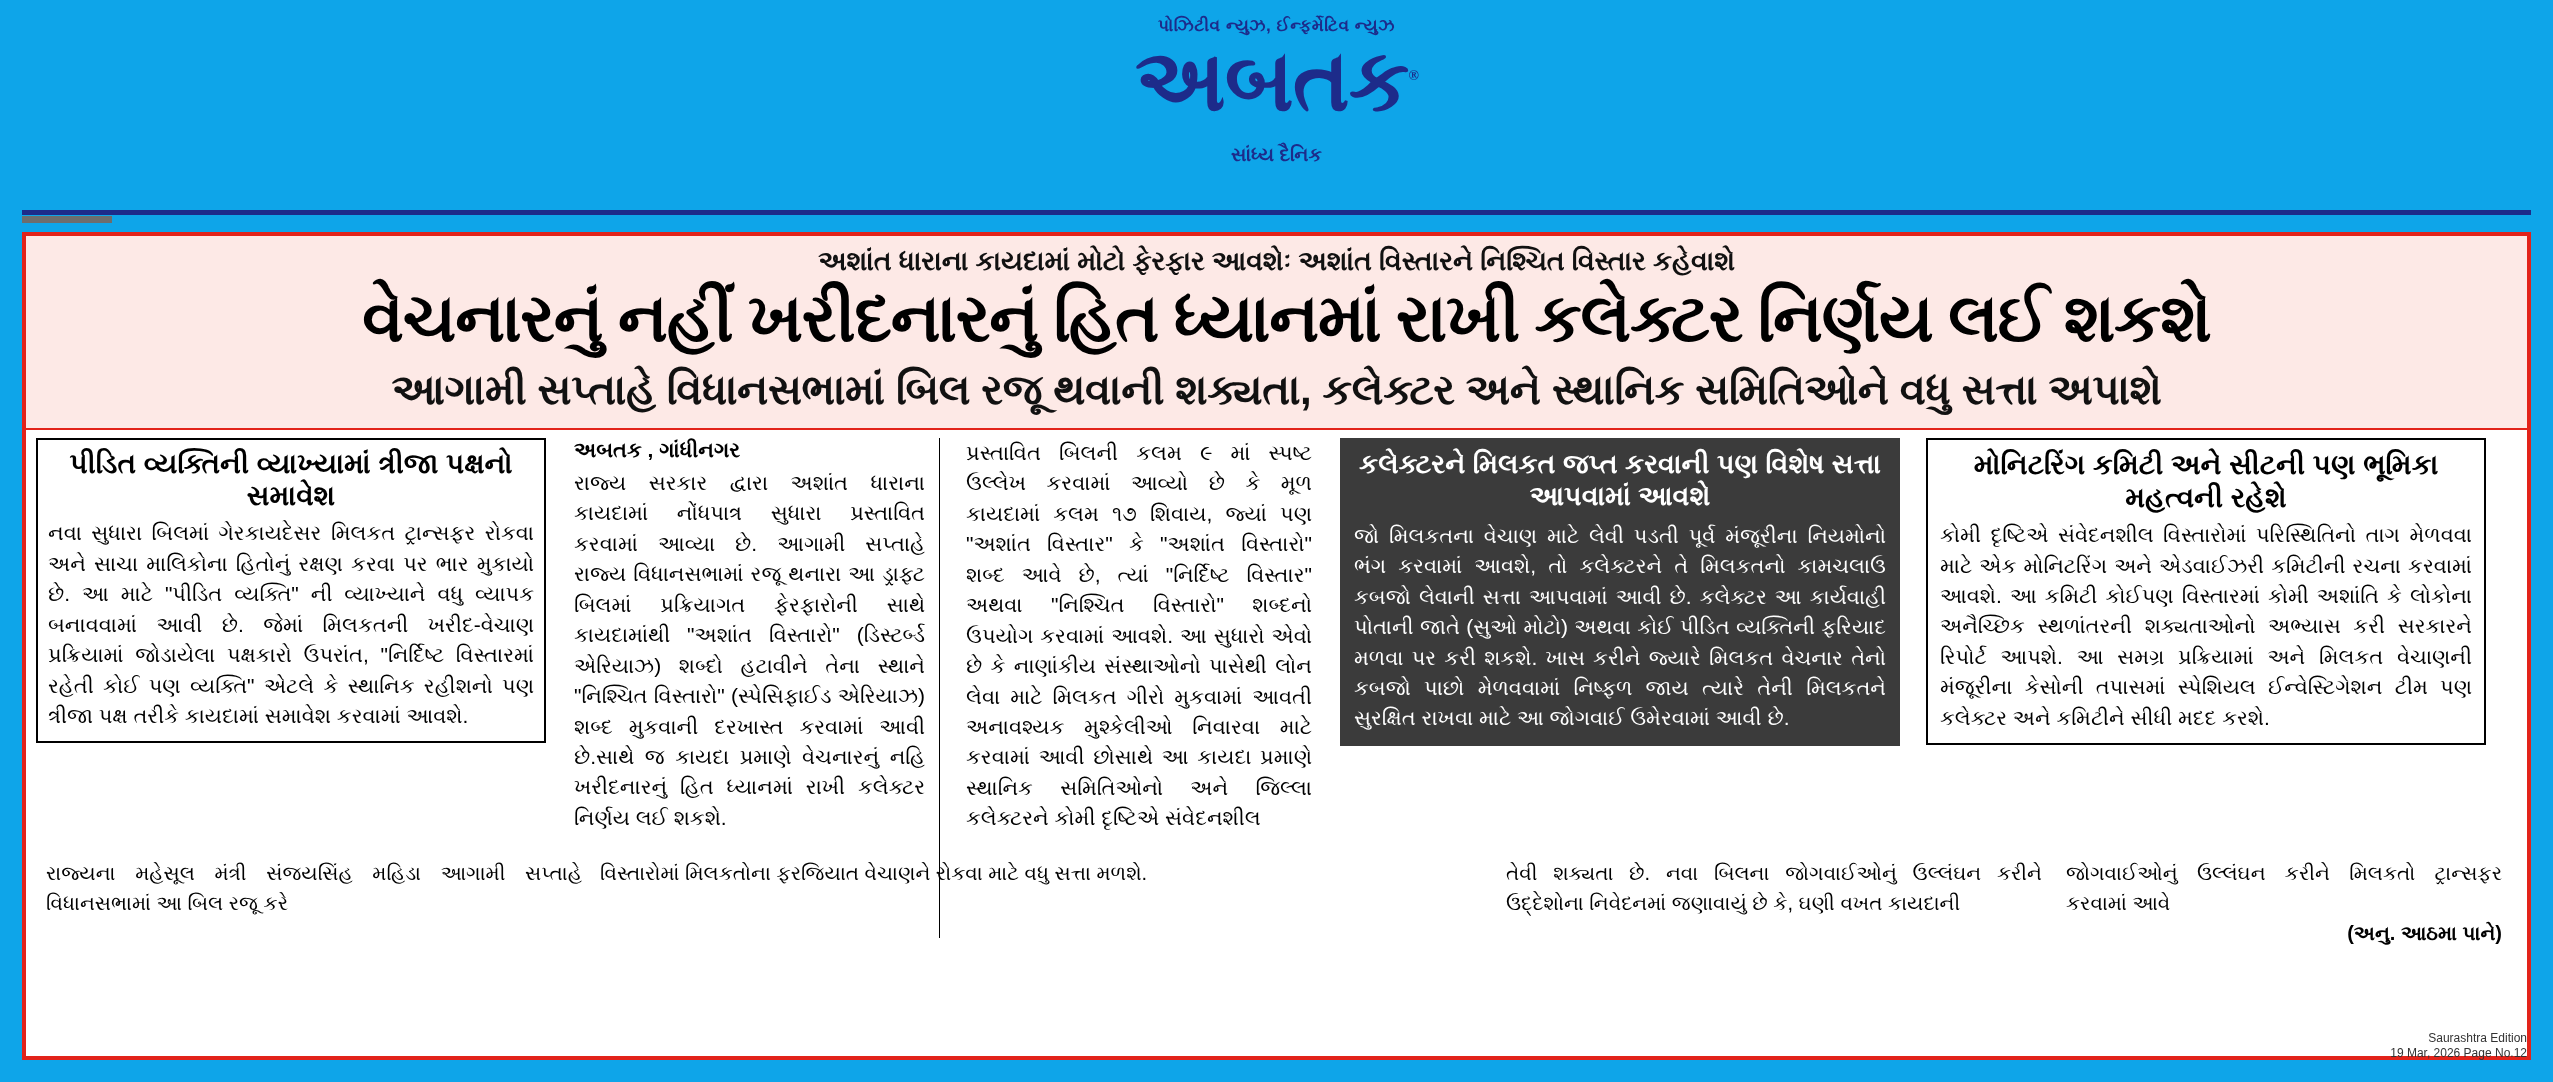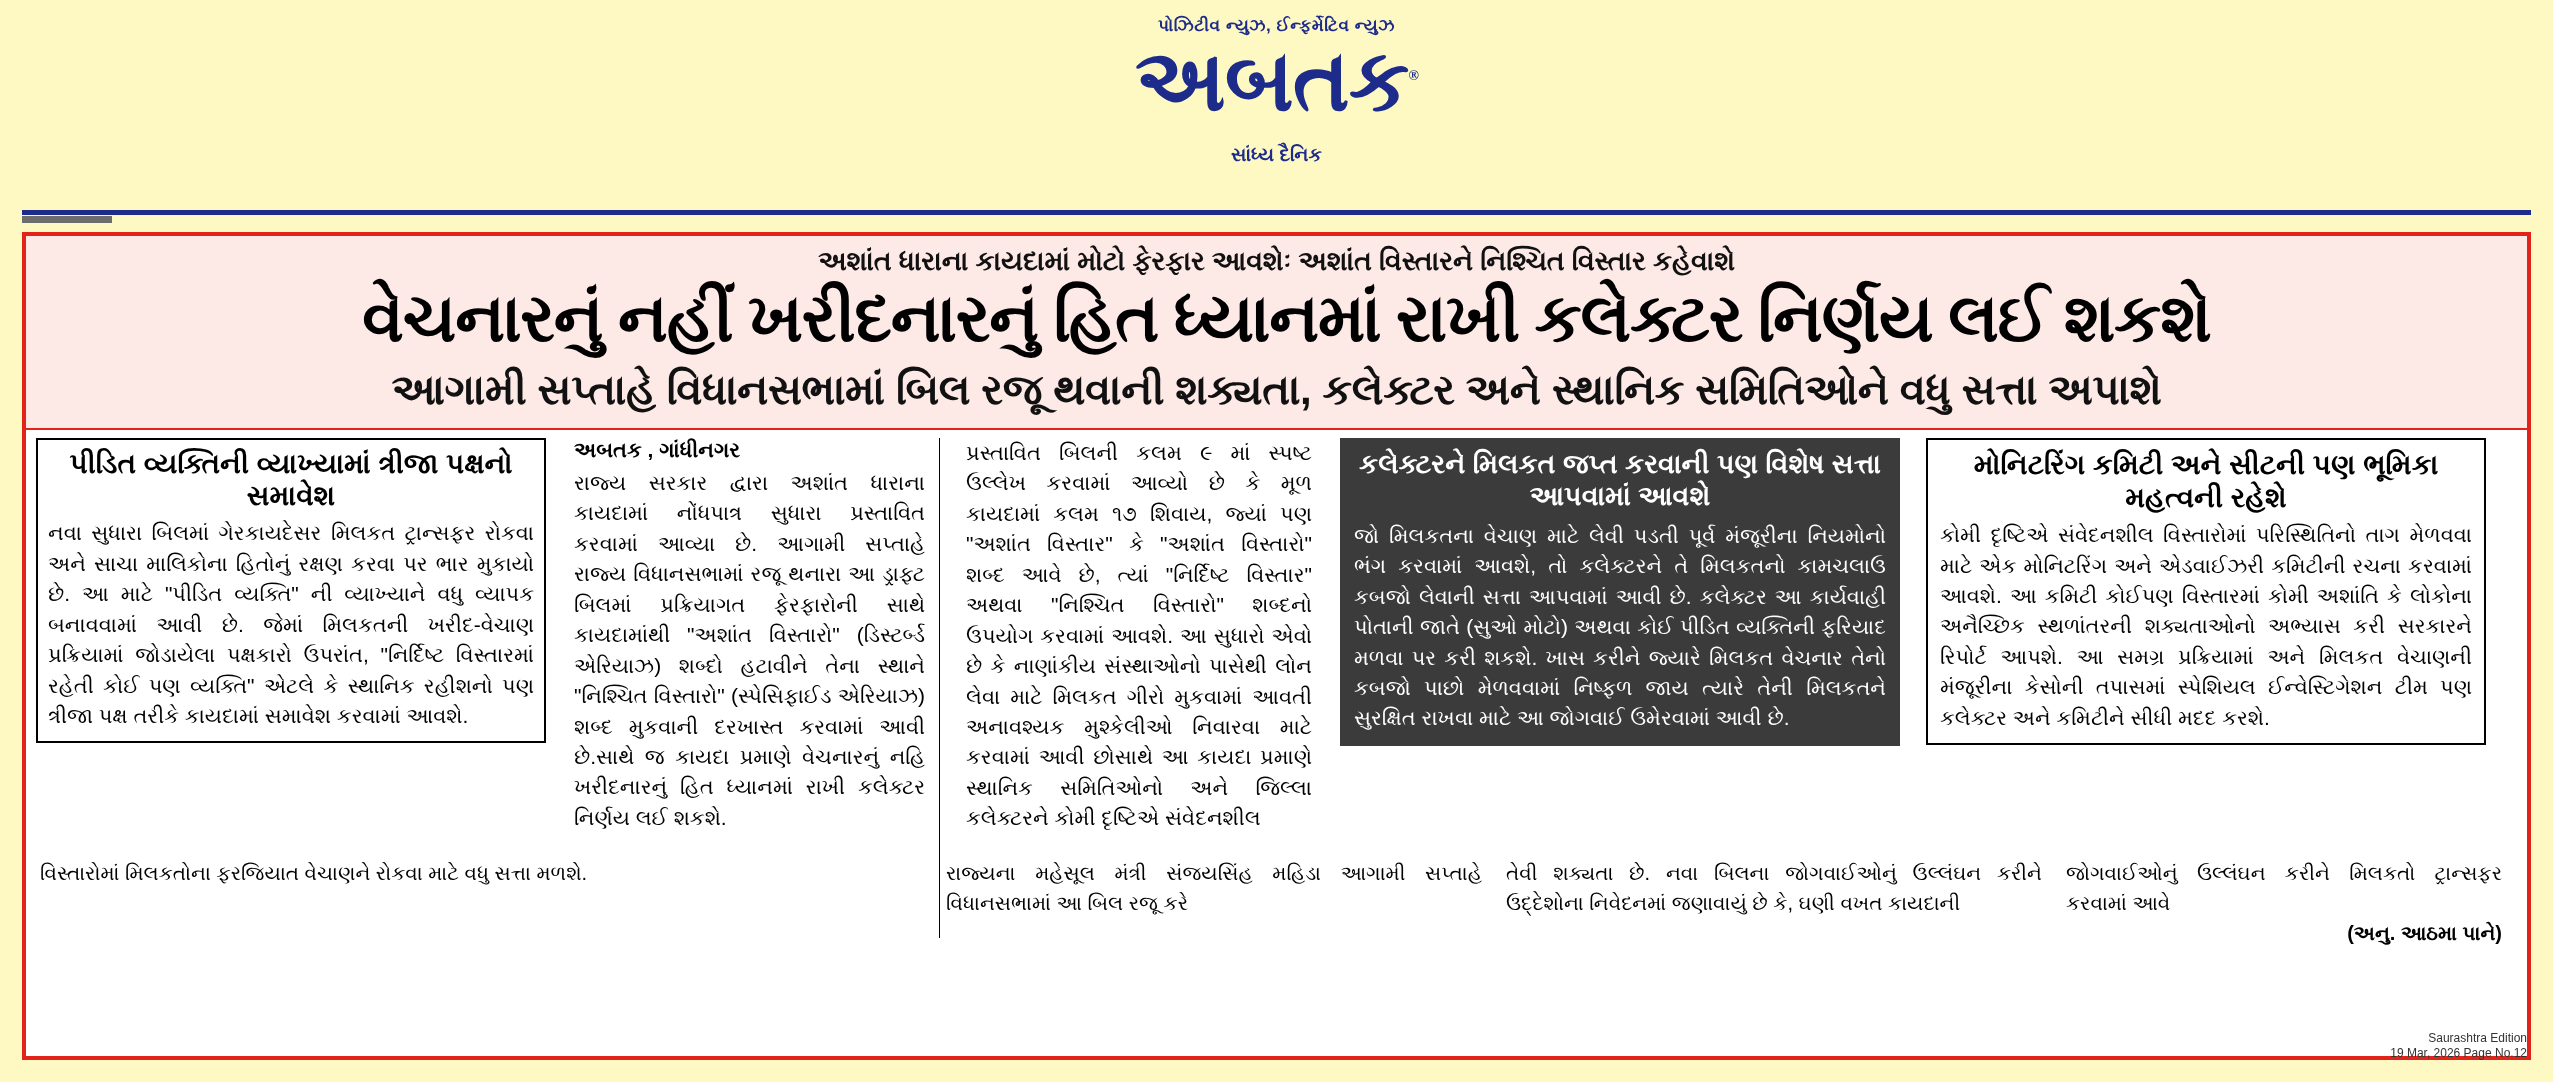--- a/index.html
+++ b/index.html
@@ -11,21 +11,21 @@
     width: 2553px;
     height: 1082px;
     font-family: "Liberation Sans", sans-serif;
     color: #000000;
     overflow: hidden;
   }
   .page {
     position: relative;
     width: 2553px;
     height: 1082px;
-    background: #fef9c3;
+    background: #0ea5e9;
     text-decoration: underline;
   }
 
   
   .masthead {
     position: absolute;
     top: 0;
     left: 0;
     width: 2553px;
     height: 205px;
@@ -312,22 +312,22 @@
         </div>
 
         <div class="col boxed-right">
           <div class="box-head">મોનિટરિંગ કમિટી અને સીટની પણ ભૂમિકા મહત્વની રહેશે</div>
           <p>કોમી દૃષ્ટિએ સંવેદનશીલ વિસ્તારોમાં પરિસ્થિતિનો તાગ મેળવવા માટે એક મોનિટરિંગ અને એડવાઈઝરી કમિટીની રચના કરવામાં આવશે. આ કમિટી કોઈપણ વિસ્તારમાં કોમી અશાંતિ કે લોકોના અનૈચ્છિક સ્થળાંતરની શક્યતાઓનો અભ્યાસ કરી સરકારને રિપોર્ટ આપશે. આ સમગ્ર પ્રક્રિયામાં અને મિલકત વેચાણની મંજૂરીના કેસોની તપાસમાં સ્પેશિયલ ઈન્વેસ્ટિગેશન ટીમ પણ કલેક્ટર અને કમિટીને સીધી મદદ કરશે.</p>
         </div>
 
       </div>
 
       <div class="bottom-strip">
+        <div class="bs-col bs-2">રાજ્યના મહેસૂલ મંત્રી સંજયસિંહ મહિડા આગામી સપ્તાહે વિધાનસભામાં આ બિલ રજૂ કરે</div>
         <div class="bs-col bs-1">વિસ્તારોમાં મિલકતોના ફરજિયાત વેચાણને રોકવા માટે વધુ સત્તા મળશે.</div>
-        <div class="bs-col bs-2">રાજ્યના મહેસૂલ મંત્રી સંજયસિંહ મહિડા આગામી સપ્તાહે વિધાનસભામાં આ બિલ રજૂ કરે</div>
         <div class="bs-col bs-3">તેવી શક્યતા છે. નવા બિલના જોગવાઈઓનું ઉલ્લંઘન કરીને ઉદ્દેશોના નિવેદનમાં જણાવાયું છે કે, ઘણી વખત કાયદાની</div>
         <div class="bs-col bs-4">
           <div>જોગવાઈઓનું ઉલ્લંઘન કરીને મિલકતો ટ્રાન્સફર કરવામાં આવે</div>
           <div class="cont">(અનુ. આઠમા પાને)</div>
         </div>
       </div>
     </div>
   </div>
 
   <div class="edition">

